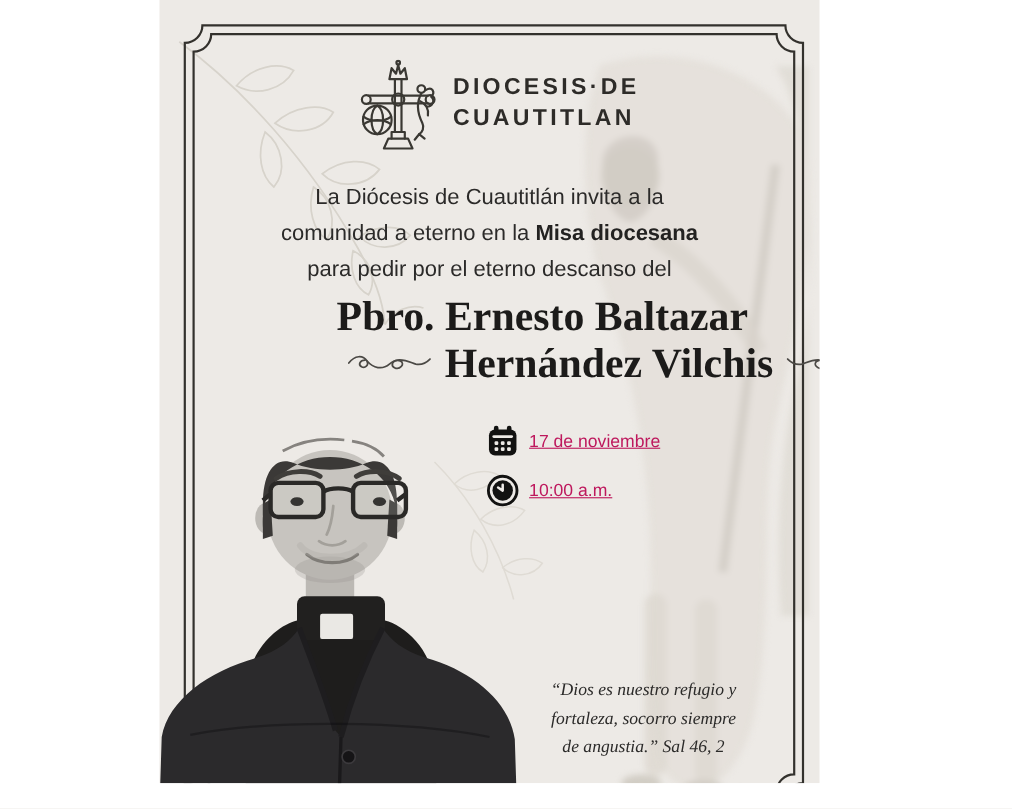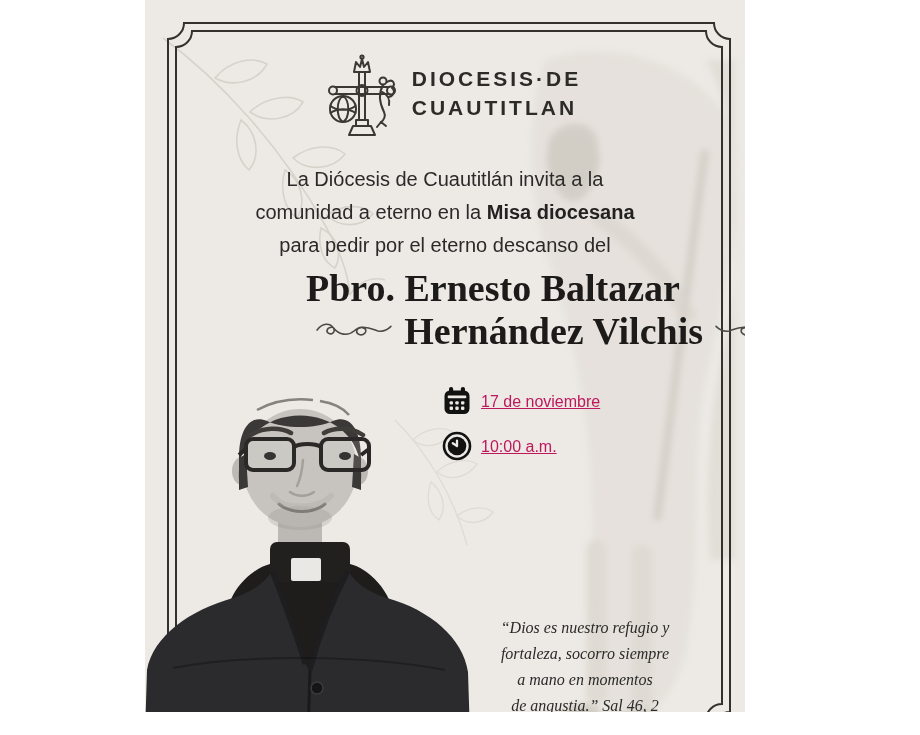--- a/index.html
+++ b/index.html
@@ -166,21 +166,20 @@
           <circle cx="15" cy="15" r="9.3" fill="#121211"></circle>
           <path d="M15,15 L15,9.6 M15,15 L10.8,12.2" stroke="#edeae6" stroke-width="2.3" stroke-linecap="round" fill="none"></path>
         </svg>
         <span class="txt">10:00 a.m.</span>
       </div>
     </div>
 
     <div class="quote">
       <div>“Dios es nuestro refugio y</div>
       <div>fortaleza, socorro siempre</div>
-      <div>a mano en momentos</div>
       <div>de angustia.” Sal 46, 2</div>
     </div>
 
     <svg class="photo" viewBox="0 0 325 367" aria-hidden="true">
 
       <ellipse cx="97" cy="103" rx="10" ry="14" fill="#bdbab5"></ellipse>
       <ellipse cx="213" cy="103" rx="10" ry="14" fill="#bdbab5"></ellipse>
 
       <path d="M133,146 L133,182 C140,190 172,190 177,182 L177,146 Z" fill="#bcb9b4"></path>
 

